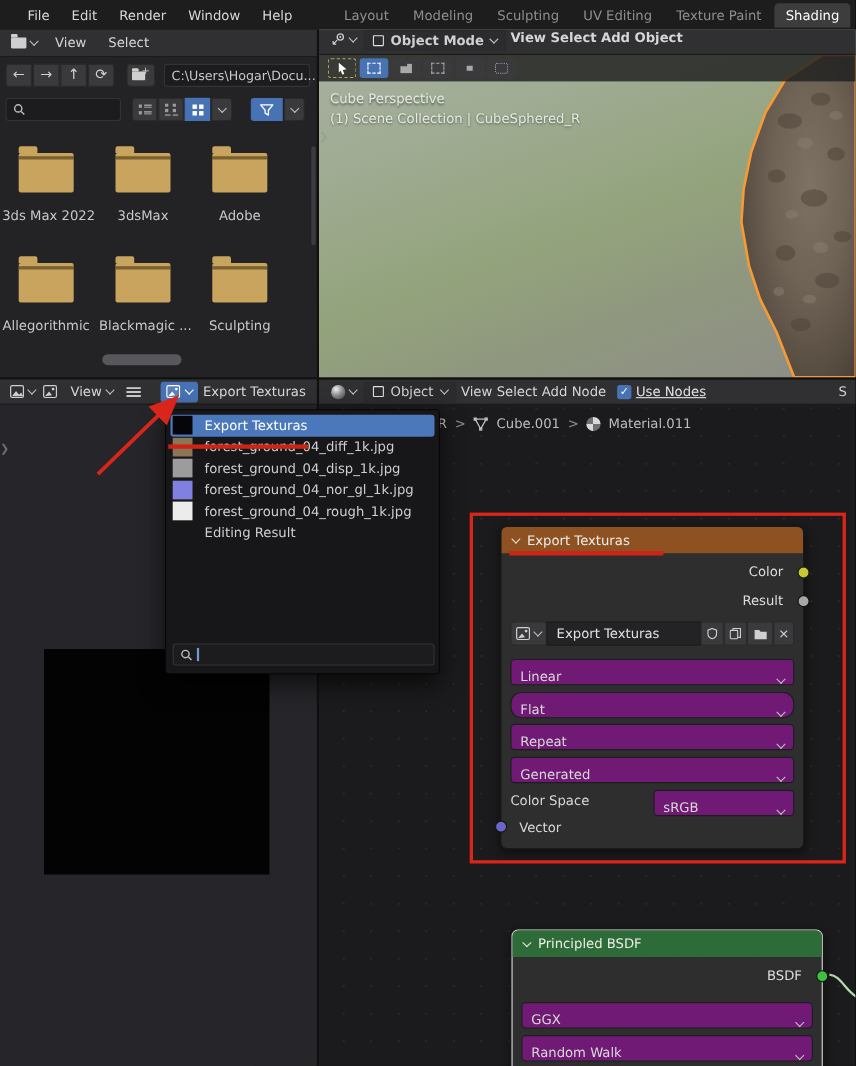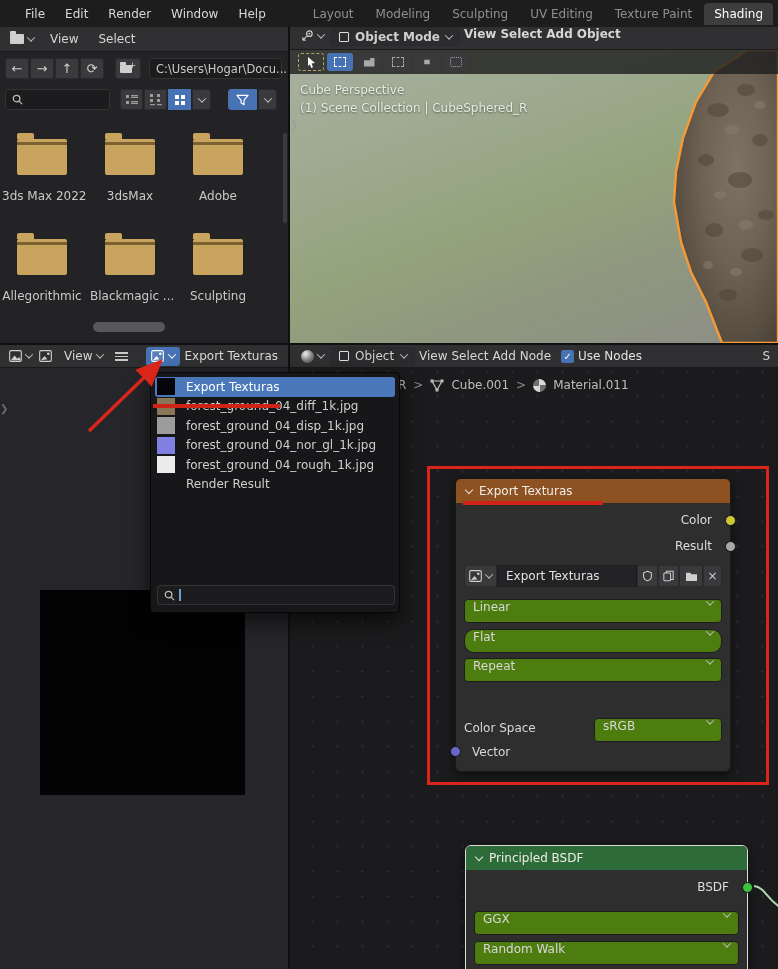--- a/index.html
+++ b/index.html
@@ -49,21 +49,21 @@
   #ie-image{position:absolute;left:40px;top:245px;width:205px;height:205px;background:#030303;}
   
   #shadereditor{left:290px;top:345px;width:488px;height:624px;background:#1b1b1d;overflow:hidden;
      background-image:radial-gradient(circle,#29292c 1px,transparent 1.3px);background-size:25px 25px;background-position:10px 14px;}
   #se-header{position:absolute;left:0;top:0;right:0;height:23px;background:#303032;border-bottom:1px solid #1a1a1a;display:flex;align-items:center;gap:4px;padding:0 8px;background-image:none;}
   .crumb{position:absolute;left:108px;top:33px;display:flex;align-items:center;gap:7px;color:#bdbdbd;}
   .node{position:absolute;border-radius:6px;background:rgba(48,48,48,.97);box-shadow:0 3px 10px rgba(0,0,0,.55);}
   .node-hdr{height:24px;border-radius:5px 5px 0 0;display:flex;align-items:center;gap:7px;padding:0 10px;color:#f0ece6;}
   .nchev{width:6px;height:6px;border-right:1.5px solid #e8e4da;border-bottom:1.5px solid #e8e4da;transform:rotate(45deg);margin-top:-3px;}
   .sock{position:absolute;width:11px;height:11px;border-radius:50%;border:1px solid #141414;}
-  .nrow{position:absolute;left:8px;right:8px;height:24px;background:#4d7c0f;border:1px solid #1d1d1f;border-radius:4px;display:flex;align-items:flex-start;padding:0 8px;color:#d8d8d8;}
+  .nrow{position:absolute;left:8px;right:8px;height:24px;background:#701a75;border:1px solid #1d1d1f;border-radius:4px;display:flex;align-items:flex-end;padding:0 8px;color:#d8d8d8;}
   .nrow .chev{margin-left:auto;}
   .out-lbl{position:absolute;right:18px;color:#dddddd;}
   .iconbtn{width:21px;height:22px;background:#3a3a3c;border:1px solid #2a2a2c;display:flex;align-items:center;justify-content:center;color:#cfcfcf;}
   
   #img-dropdown{left:150px;top:372px;width:250px;height:241px;background:#171719;border:1px solid #070707;border-radius:4px;box-shadow:0 8px 22px rgba(0,0,0,.65);z-index:40;padding-top:4px;}
   .dd-item{display:flex;align-items:center;height:19.5px;margin:0 4px;border-radius:3px;color:#cfcfcf;gap:11px;padding-left:2px;}
   .dd-item.selected{background:#4a78bb;color:#ffffff;}
   .dd-thumb{width:18px;height:17px;flex:none;}
   #dd-search{position:absolute;left:6px;top:212px;width:238px;height:20px;}
   .caret{width:2px;height:12px;background:#6f9bd6;margin-left:4px;}
@@ -325,21 +325,21 @@
       <div class="btn" style="height:19px;padding:0 7px;gap:6px;background:#2c2c2e;min-width:84px;">
         <span class="objicon"></span>
         <span>Object</span>
         <span class="chev" style="margin-left:auto;"></span>
       </div>
       <span class="menu">View</span>
       <span class="menu">Select</span>
       <span class="menu">Add</span>
       <span class="menu">Node</span>
       <span style="width:13px;height:13px;background:#4772b3;border-radius:2.5px;color:#fff;font-size:10px;display:flex;align-items:center;justify-content:center;margin-left:6px;">✓</span>
-      <span style="color:#e2e2e2;">Use Nodes</span>
+      <span style="color:#e2e2e2;text-decoration:underline;">Use Nodes</span>
       <span style="margin-left:auto;color:#d0d0d0;">S</span>
     </div>
 
     <div class="crumb">
       <span>R</span>
       <span style="color:#8a8a8a;">&gt;</span>
       <svg width="14" height="13" viewBox="0 0 14 13">
           <path d="M2,2 H12 L7,11 Z" fill="none" stroke="#bdbdbd" stroke-width="1.2"></path>
           <rect x="0.5" y="0.5" width="3" height="3" fill="#bdbdbd"></rect>
           <rect x="10.5" y="0.5" width="3" height="3" fill="#bdbdbd"></rect>
@@ -402,20 +402,24 @@
           <span class="chev"></span>
         </div>
       <div class="nrow" style="top:150px;border-radius:10px;">
           <span>Flat</span>
           <span class="chev"></span>
         </div>
       <div class="nrow" style="top:179px;">
           <span>Repeat</span>
           <span class="chev"></span>
         </div>
+      <div class="nrow" style="top:209px;">
+          <span>Generated</span>
+          <span class="chev"></span>
+        </div>
       <span class="abs" style="left:8px;top:242px;color:#d8d8d8;">Color Space</span>
       <div class="nrow" style="left:138px;top:239px;">
           <span>sRGB</span>
           <span class="chev"></span>
         </div>
       <span class="sock" style="left: -6px; top: 267px; background: rgb(106, 102, 200);"></span>
       <span class="abs" style="left:16px;top:266px;color:#d8d8d8;">Vector</span>
     </div>
 
     <div class="node" style="left:175px;top:500px;width:283px;height:140px;border:1px solid #dcdcdc;">
@@ -454,21 +458,21 @@
     <div class="dd-item">
       <span class="dd-thumb" style="background: rgb(128, 128, 224);"></span>
       <span>forest_ground_04_nor_gl_1k.jpg</span>
     </div>
     <div class="dd-item">
       <span class="dd-thumb" style="background: rgb(236, 236, 236);"></span>
       <span>forest_ground_04_rough_1k.jpg</span>
     </div>
     <div class="dd-item">
       <span class="dd-thumb"></span>
-      <span>Render Result</span>
+      <span>Editing Result</span>
     </div>
     <div id="dd-search" class="field">
       <svg width="11" height="11" viewBox="0 0 12 12">
           <circle cx="5" cy="5" r="3.6" fill="none" stroke="#bdbdbd" stroke-width="1.4"></circle>
           <line x1="8" y1="8" x2="11" y2="11" stroke="#bdbdbd" stroke-width="1.4"></line>
         </svg>
       <span class="caret"></span>
     </div>
     <div class="redline annot abs" style="left:2px;top:31px;width:127px;"></div>
   </div>

